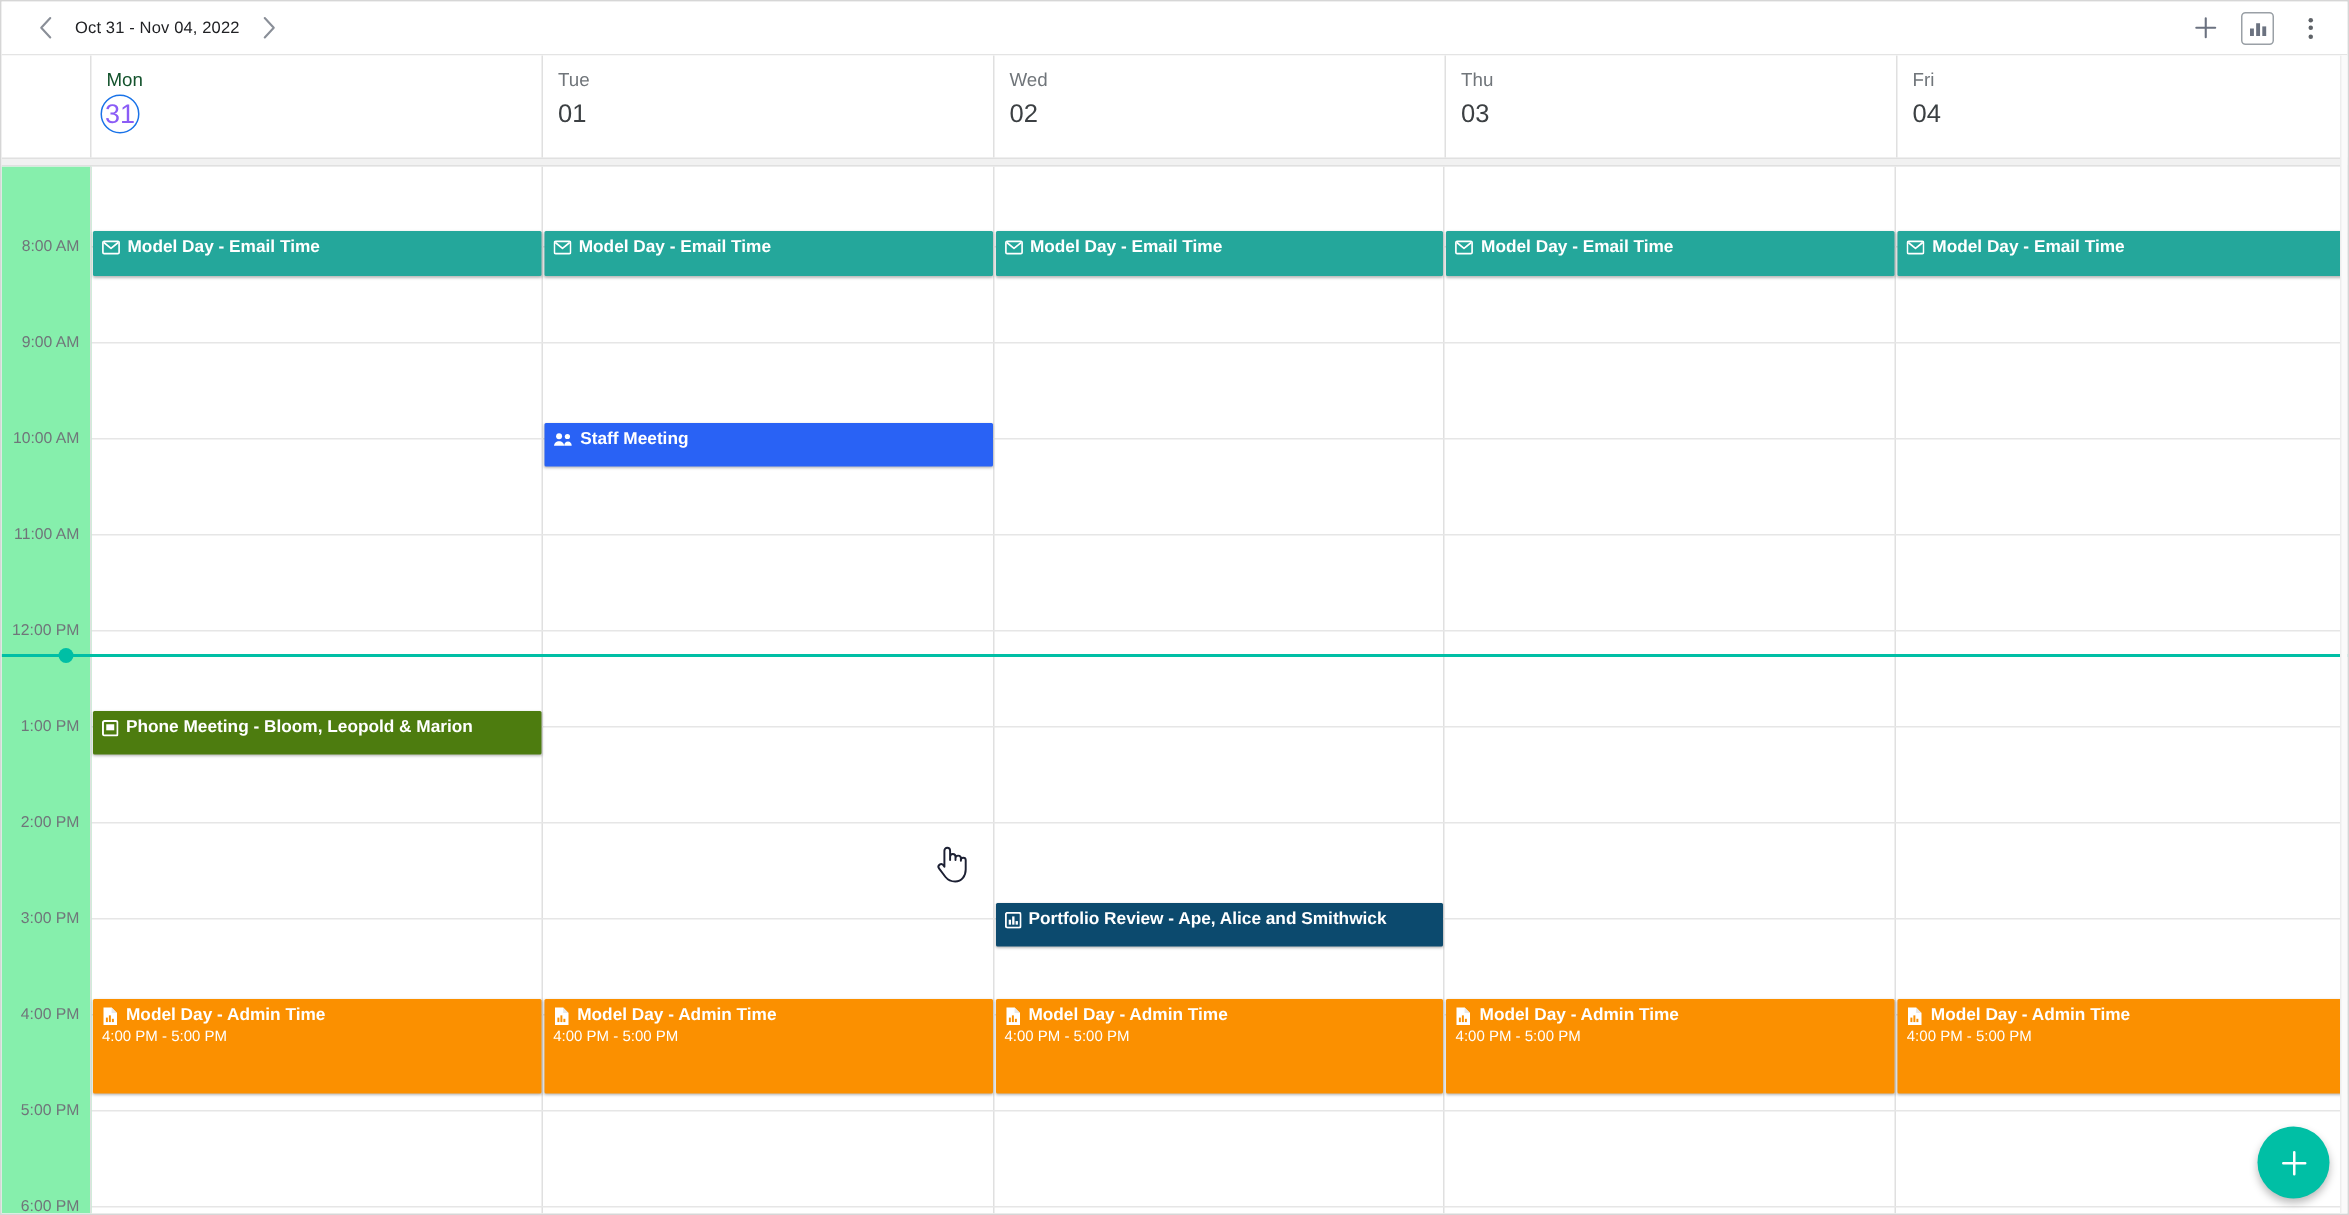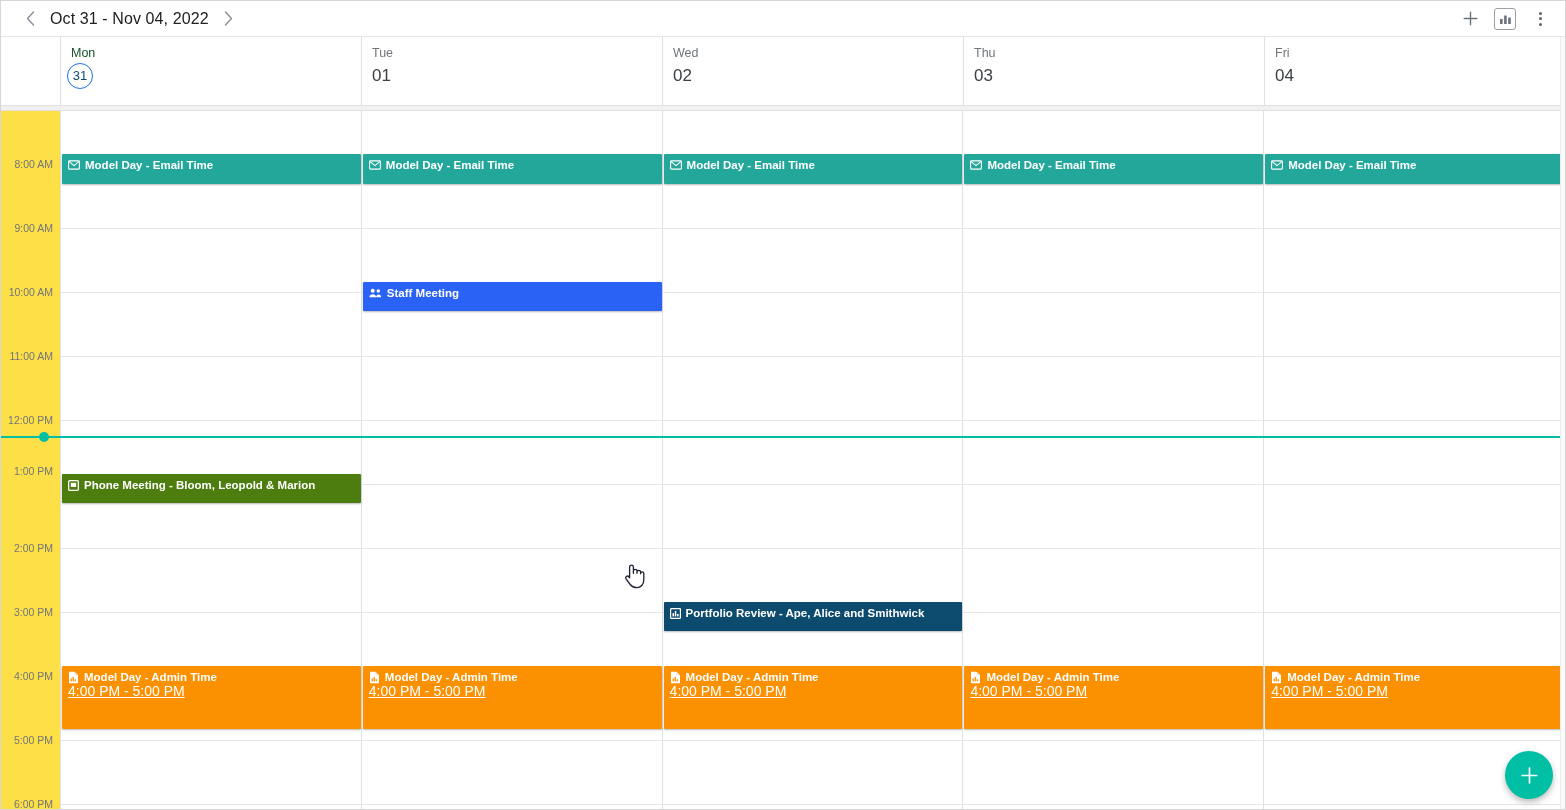--- a/index.html
+++ b/index.html
@@ -27,21 +27,21 @@
     padding: 0 10px 0 16px;
   }
   .nav-arrow {
     width: 26px; height: 26px;
     display: flex; align-items: center; justify-content: center;
     color: #8a8f98; font-size: 17px; line-height: 1;
     cursor: pointer; user-select: none;
   }
   .nav-arrow svg { display:block; }
   .range-title {
-    font-size: 16px; color: #202124; letter-spacing: .1px;
+    font-size: 11px; color: #202124; letter-spacing: .1px;
     padding: 0 7px; white-space: nowrap;
   }
   .toolbar-spacer { flex: 1; }
   .tb-btn {
     width: 30px; height: 30px; margin-left: 9px;
     display: flex; align-items: center; justify-content: center;
     cursor: pointer; color: #6b7280;
   }
   .tb-btn.boxed {
     border: 1px solid #9aa0a6; border-radius: 3px;
@@ -65,45 +65,45 @@
     padding: 8px 0 0 10px;
   }
   .day-cell:last-child { border-right: none; }
   .dow { font-size: 12.5px; color: #70757a; line-height: 16px; }
   .dow.today { color: #14532d; }
   .dnum {
     font-size: 17px; color: #3c4043; line-height: 24px;
     margin-top: 3px; font-weight: 400;
   }
   .dnum.today {
-    color: #0c4a6e; border: 1.5px solid #1a73e8; border-radius: 50%;
+    color: #8b5cf6; border: 1.5px solid #1a73e8; border-radius: 50%;
     width: 26px; height: 26px; display: flex;
     align-items: center; justify-content: center;
-    font-size: 13px; margin-top: 2px; margin-left: -4px;
+    font-size: 18px; margin-top: 2px; margin-left: -4px;
   }
 
   
   .allday {
     position: absolute; top: 105px; left: 0;
     width: 1564px; height: 5px;
     background: #f1f1f1;
     border-bottom: 1px solid #e0e0e0;
   }
 
   
   .grid-wrap {
     position: absolute; top: 110px; left: 0;
     width: 1564px; height: 698px;
     overflow: hidden;
   }
   .gutter {
     position: absolute; top: 0; left: 0;
     width: 60px; height: 698px;
     border-right: 1px solid #e0e0e0;
-    background: #fde047;
+    background: #86efac;
     z-index: 3;
   }
   .tlabel {
     position: absolute; right: 7px;
     font-size: 10.5px; color: #70757a;
     transform: translateY(-6px);
     white-space: nowrap;
   }
   .cols {
     position: absolute; top: 0; left: 60px;
@@ -138,23 +138,22 @@
     box-shadow: 0 1px 2px rgba(0,0,0,.28);
     padding: 4px 4px 2px 6px;
     z-index: 5;
   }
   .ev-line1 {
     display: flex; align-items: center; gap: 5px;
     font-size: 11.5px; font-weight: bold;
     line-height: 14px; white-space: nowrap;
   }
   .ev-time {
-    font-size: 14px; font-weight: 400; line-height: 15px;
+    font-size: 10px; font-weight: 400; line-height: 15px;
     white-space: nowrap;
-    text-decoration: underline;
   }
   .ev-ico { display: flex; align-items: center; flex: 0 0 auto; }
   .ev-ico svg { display: block; }
 
   
   .fab {
     position: absolute; right: 12px; bottom: 10px;
     width: 48px; height: 48px; border-radius: 50%;
     background: #00bfa5;
     display: flex; align-items: center; justify-content: center;
@@ -259,21 +258,21 @@
         <div class="hline" style="top: 565px;"></div>
         <div class="hline" style="top: 629px;"></div>
         <div class="hline" style="top: 693px;"></div>
       </div>
     <div class="gutter" id="gutter">
         <div class="tlabel" style="top: 53px;">8:00 AM</div>
         <div class="tlabel" style="top: 117px; margin-left: 16px;">9:00 AM</div>
         <div class="tlabel" style="top: 181px; text-align: right;">10:00 AM</div>
         <div class="tlabel" style="top: 245px;">11:00 AM</div>
         <div class="tlabel" style="top: 309px;">12:00 PM</div>
-        <div class="tlabel" style="top: 360px;">1:00 PM</div>
+        <div class="tlabel" style="top: 373px;">1:00 PM</div>
         <div class="tlabel" style="top: 437px;">2:00 PM</div>
         <div class="tlabel" style="top: 501px;">3:00 PM</div>
         <div class="tlabel" style="top: 565px;">4:00 PM</div>
         <div class="tlabel" style="top: 629px;">5:00 PM</div>
         <div class="tlabel" style="top: 693px;">6:00 PM</div>
       </div>
     <div id="events">
         <div class="event" style="background: rgb(36, 167, 155); left: 61px; width: 298.8px; top: 43px; height: 30px;">
           <div class="ev-line1">
             <span class="ev-ico">

